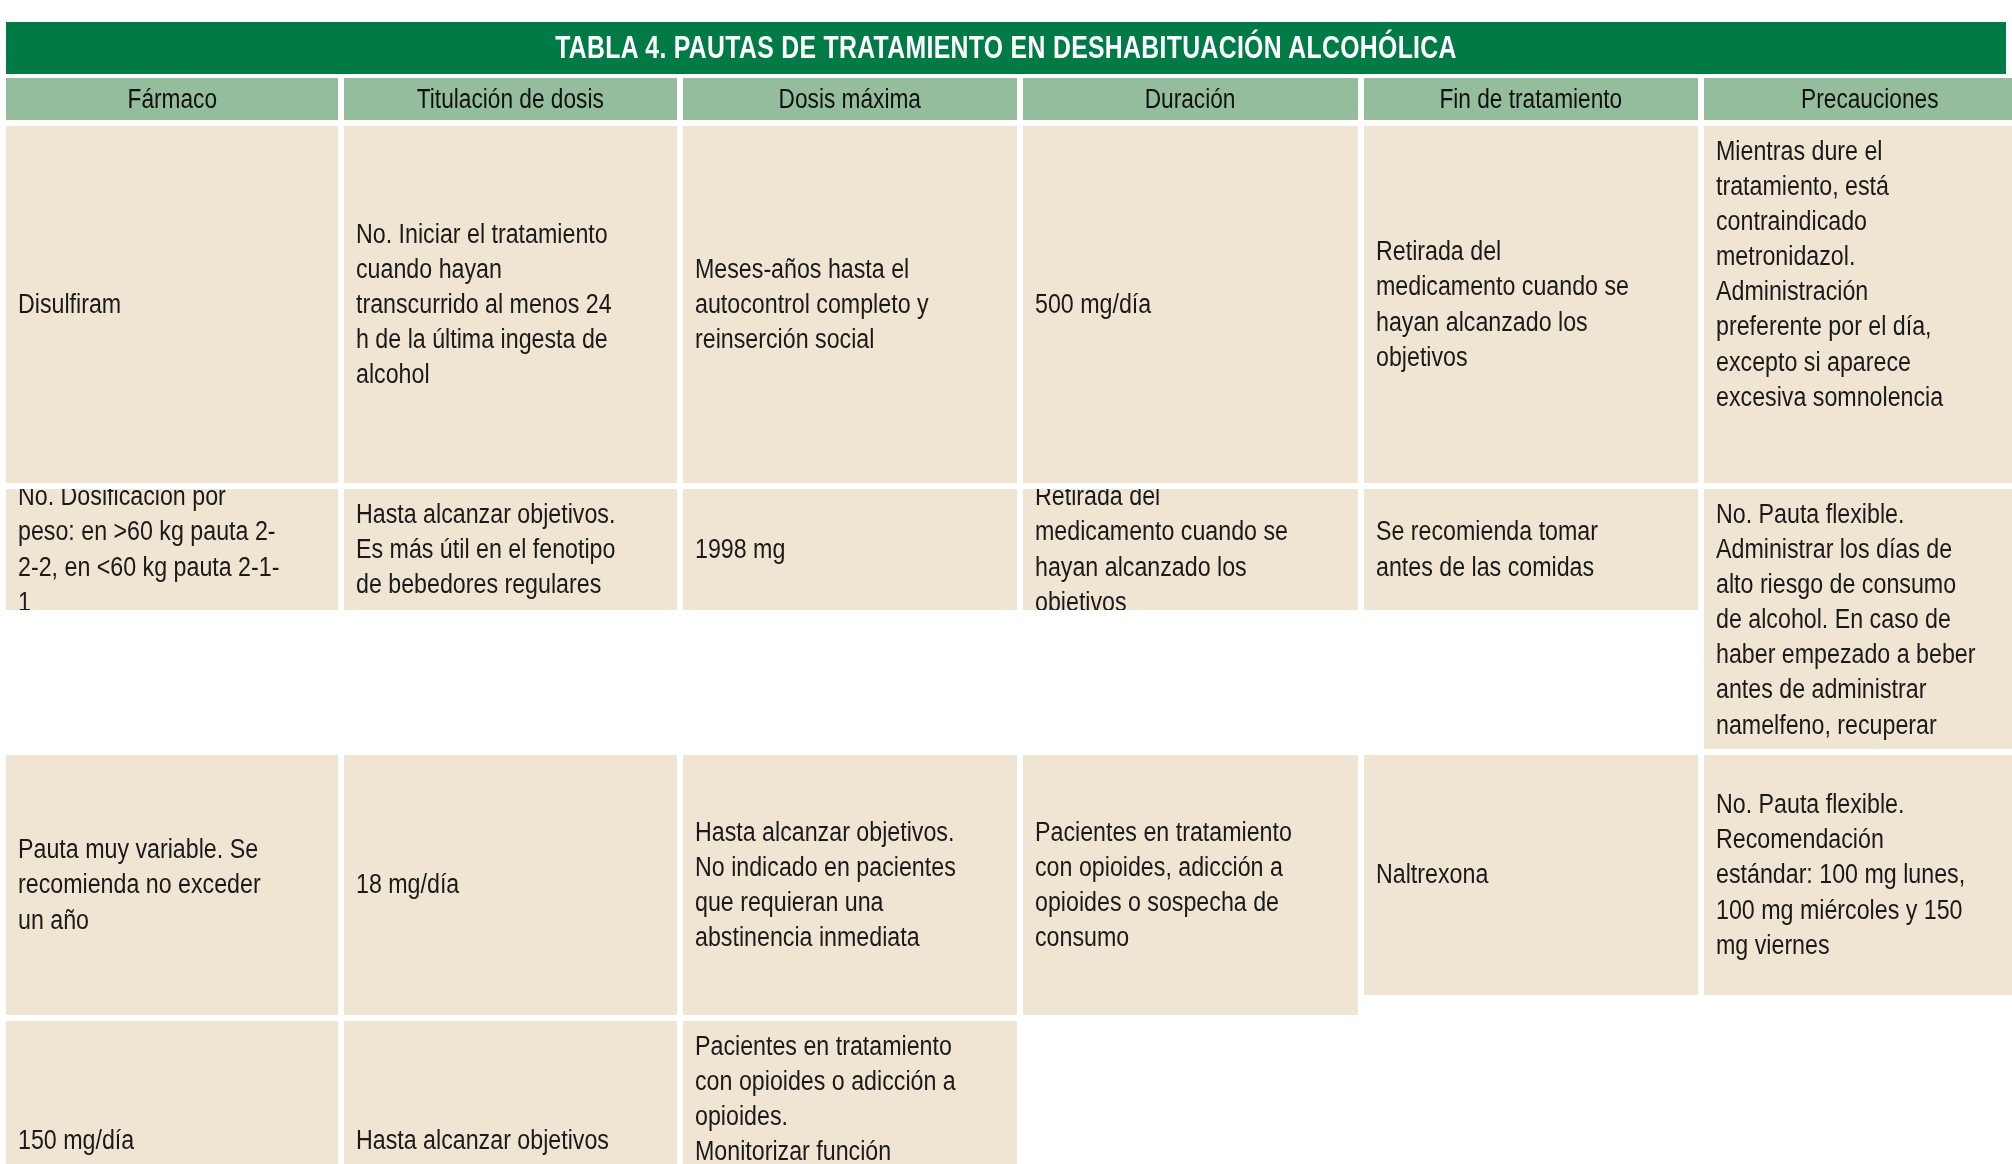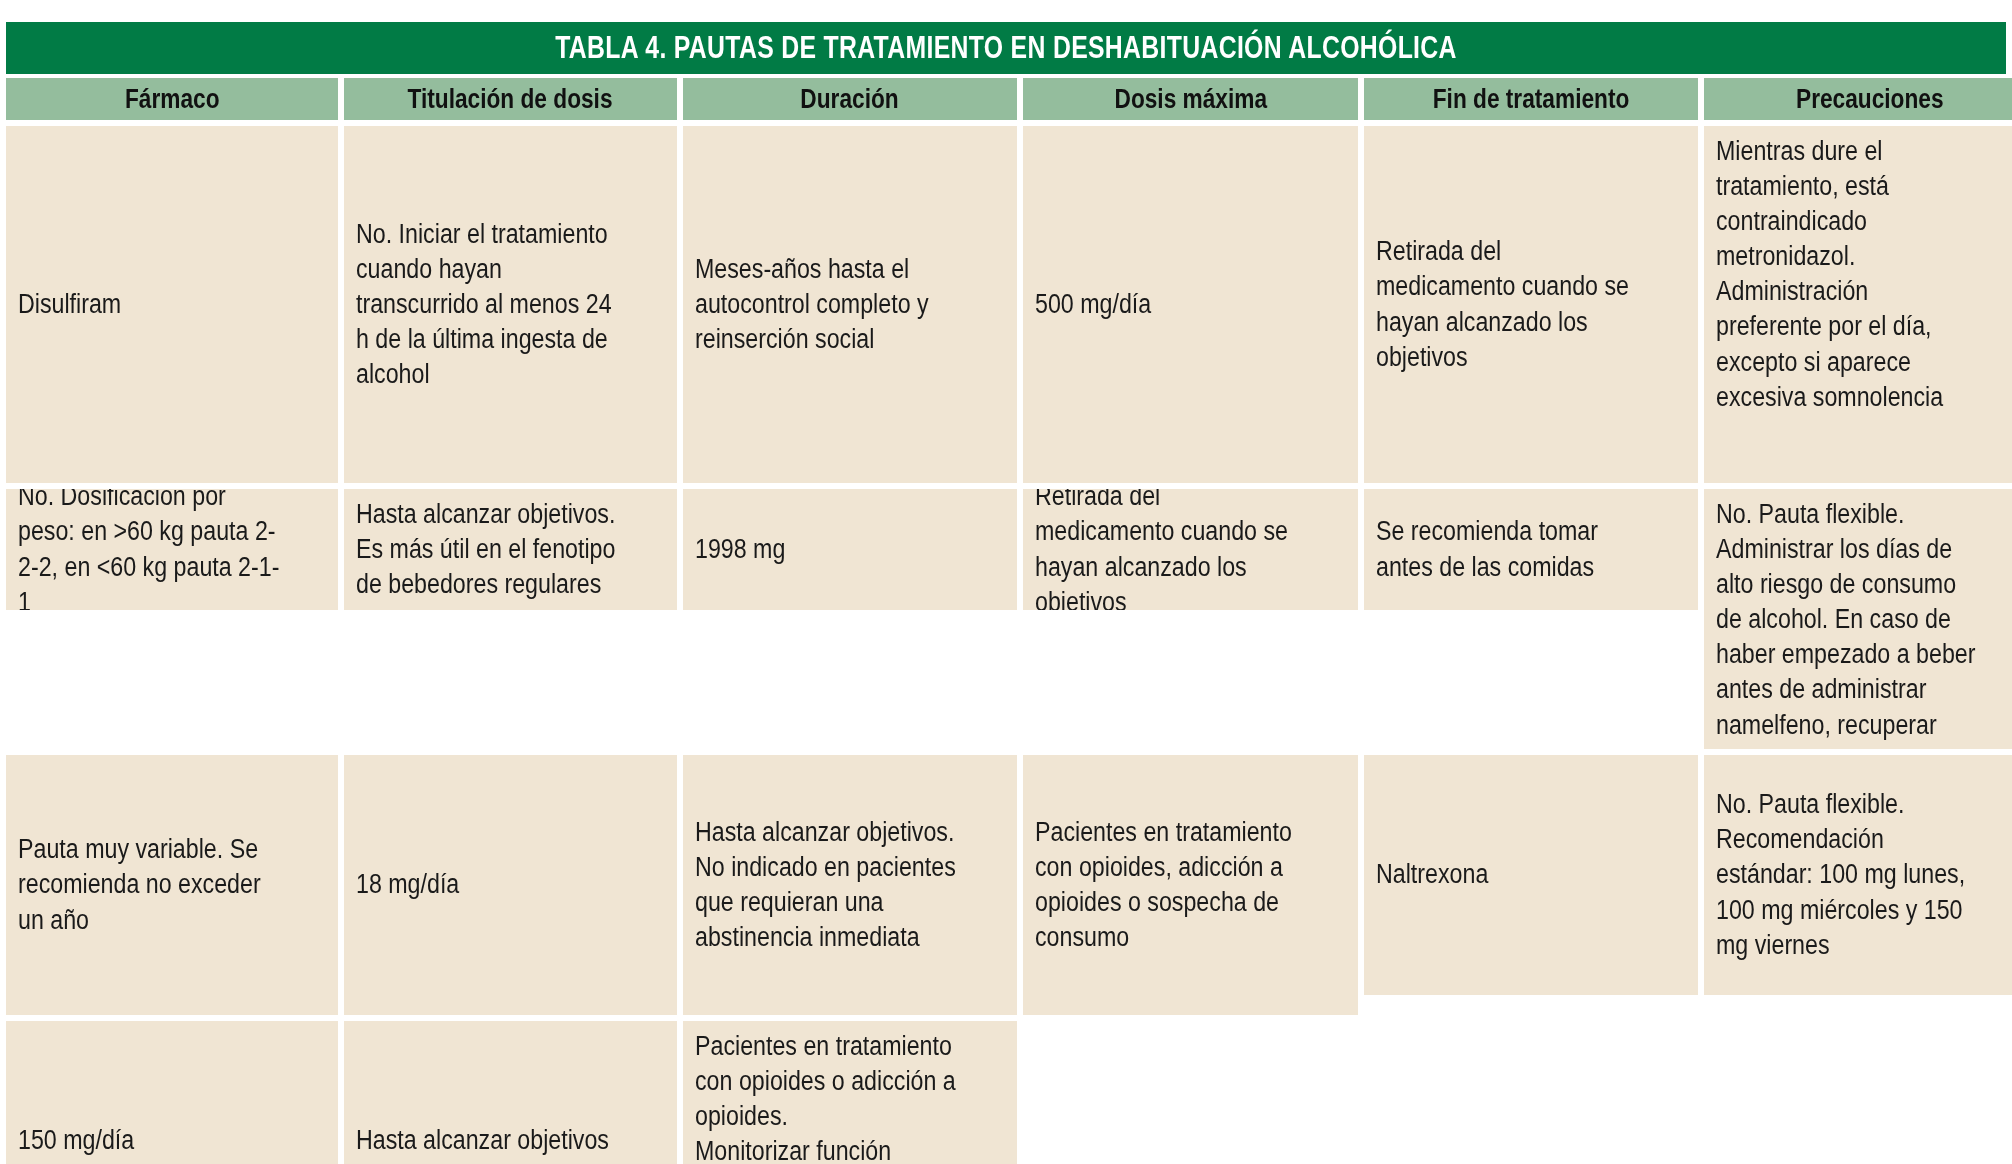--- a/index.html
+++ b/index.html
@@ -57,21 +57,21 @@
     overflow: hidden;
   }
 
   .head-cell {
     background: #94bd9d;
     color: #111111;
     height: 42px;
     display: flex;
     align-items: center;
     justify-content: center;
-    font-weight: bold;
+    font-weight: normal;
     font-size: 27px;
     padding: 0 4px;
   }
   .head-cell .lbl {
     display: inline-block;
     transform: scaleX(0.84);
     transform-origin: center center;
     white-space: nowrap;
   }
 
@@ -112,24 +112,24 @@
 
   <div class="grid">
 
     <div class="cell head-cell">
       <span class="lbl">Fármaco</span>
     </div>
     <div class="cell head-cell">
       <span class="lbl">Titulación de dosis</span>
     </div>
     <div class="cell head-cell">
+      <span class="lbl">Dosis máxima</span>
+    </div>
+    <div class="cell head-cell">
       <span class="lbl">Duración</span>
-    </div>
-    <div class="cell head-cell">
-      <span class="lbl">Dosis máxima</span>
     </div>
     <div class="cell head-cell">
       <span class="lbl">Fin de tratamiento</span>
     </div>
     <div class="cell head-cell">
       <span class="lbl">Precauciones</span>
     </div>
 
     <div class="cell body-cell r1">
       <span class="txt">Disulfiram</span>

